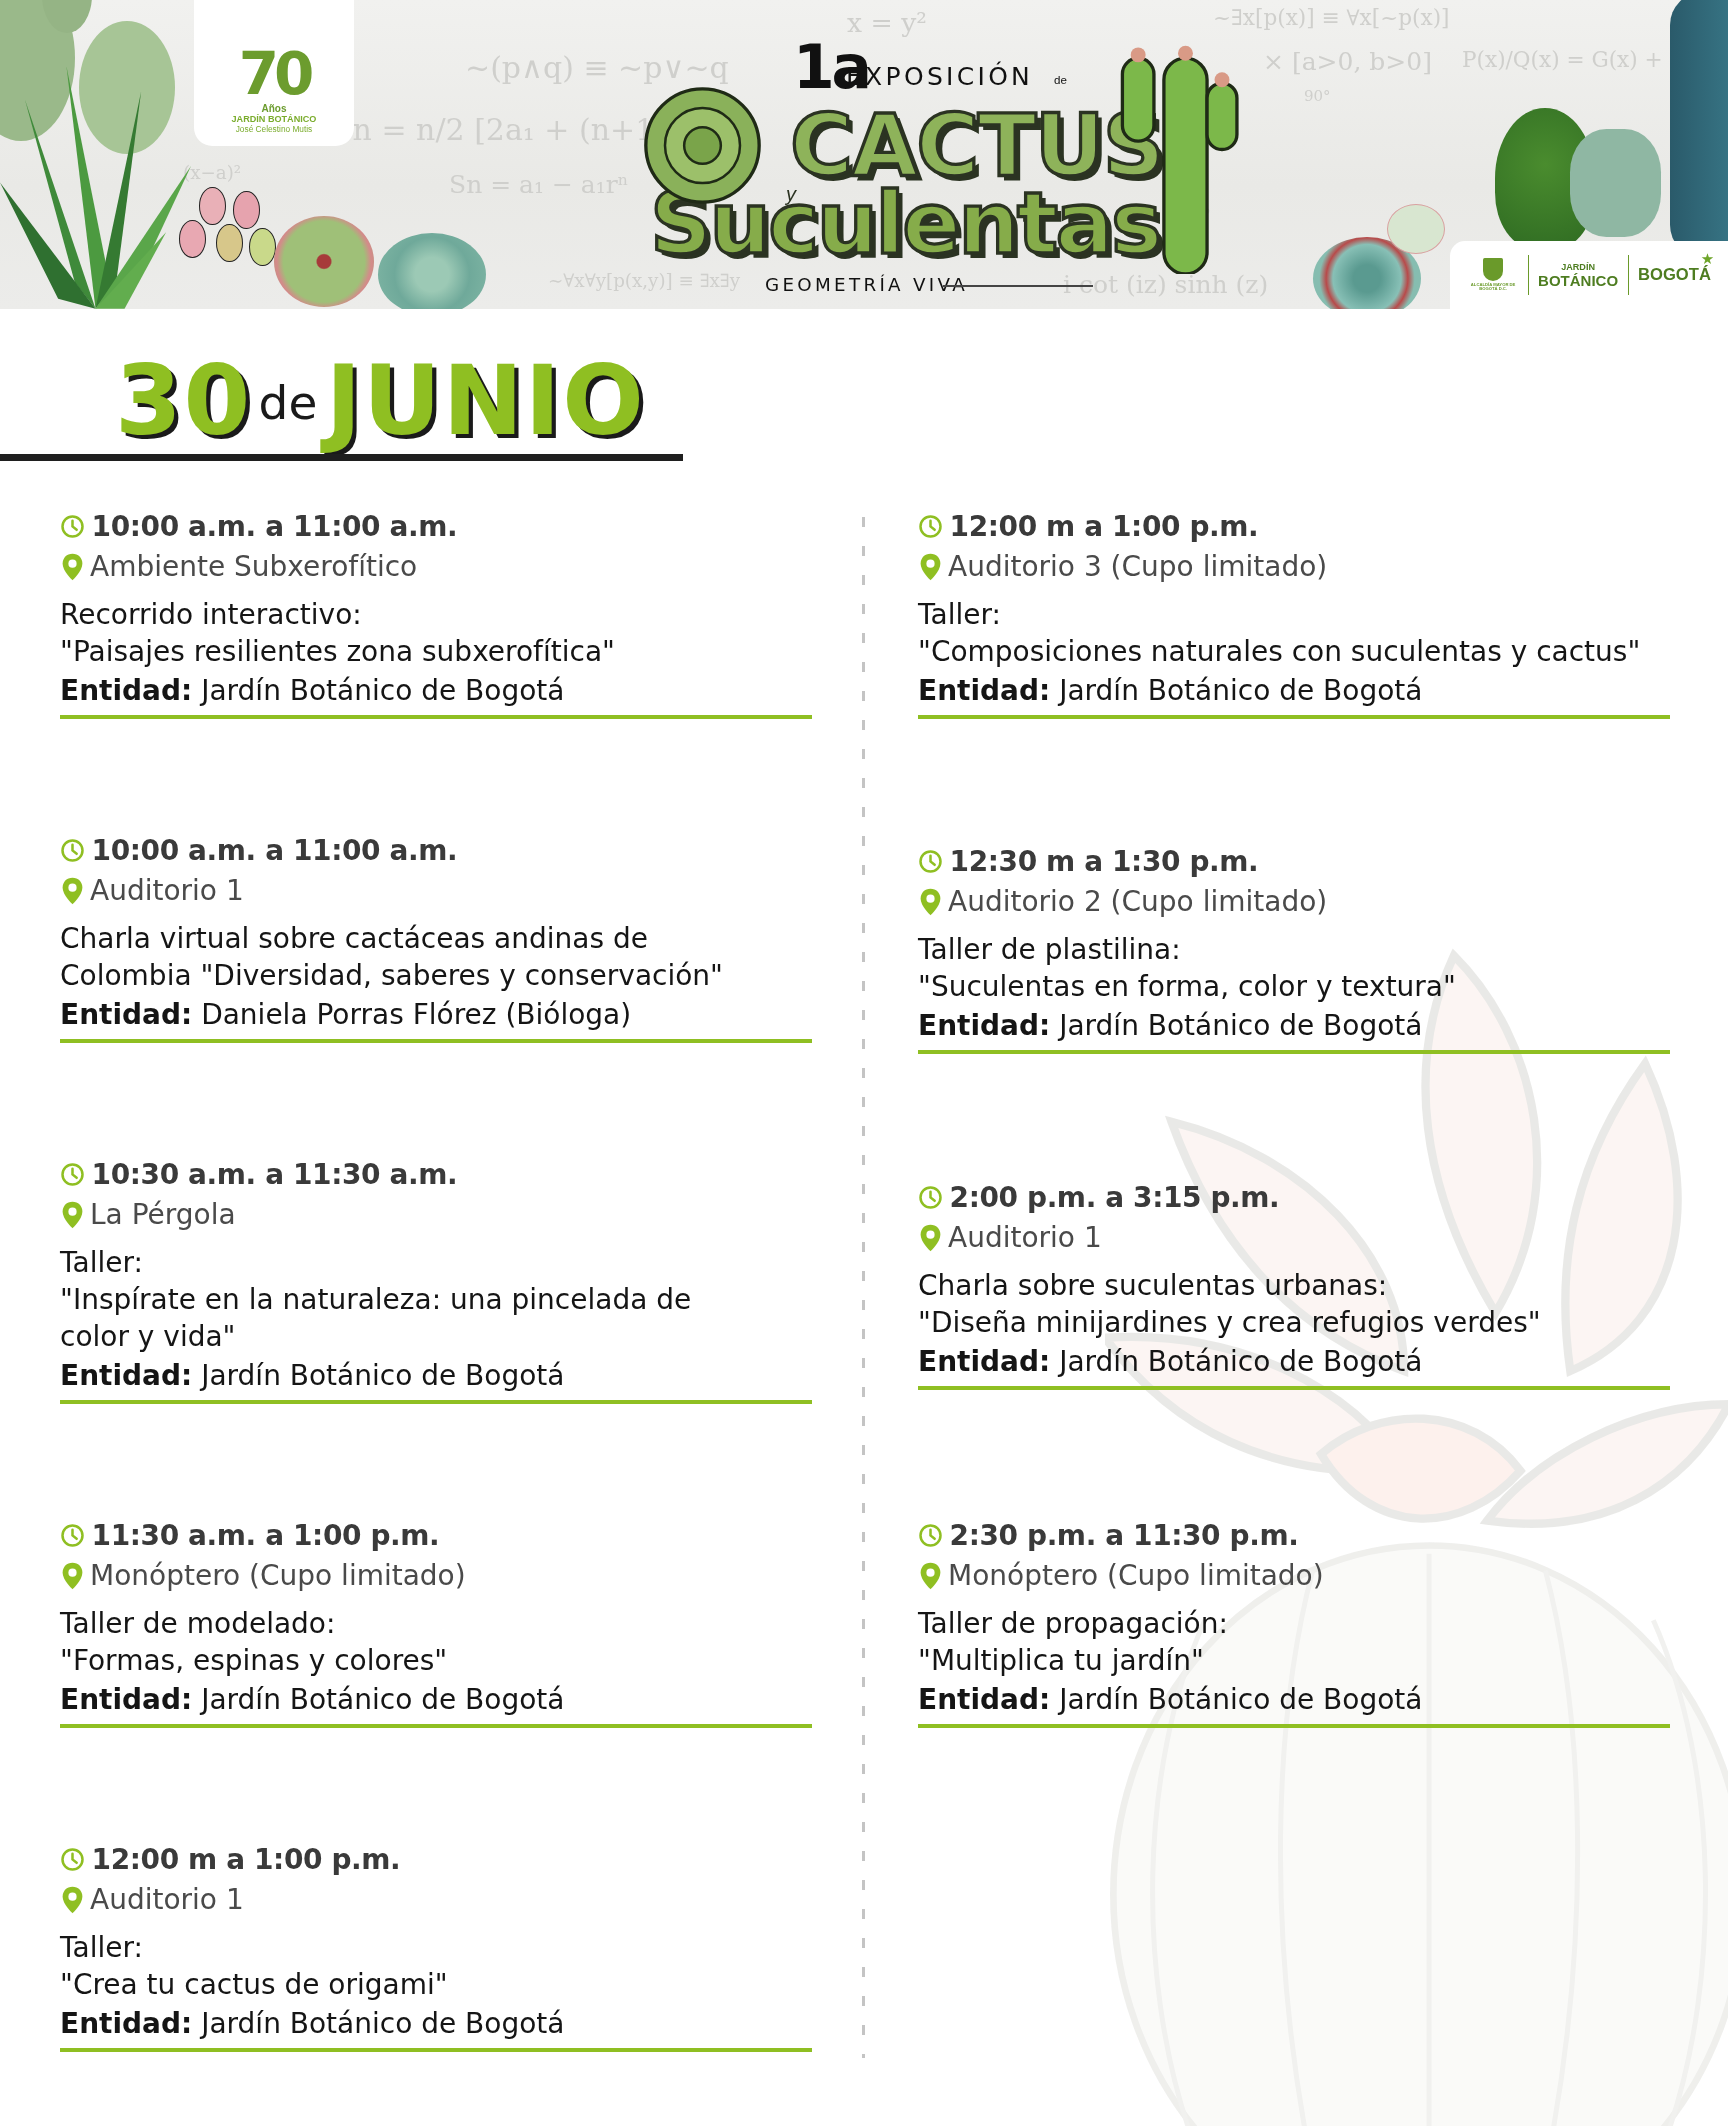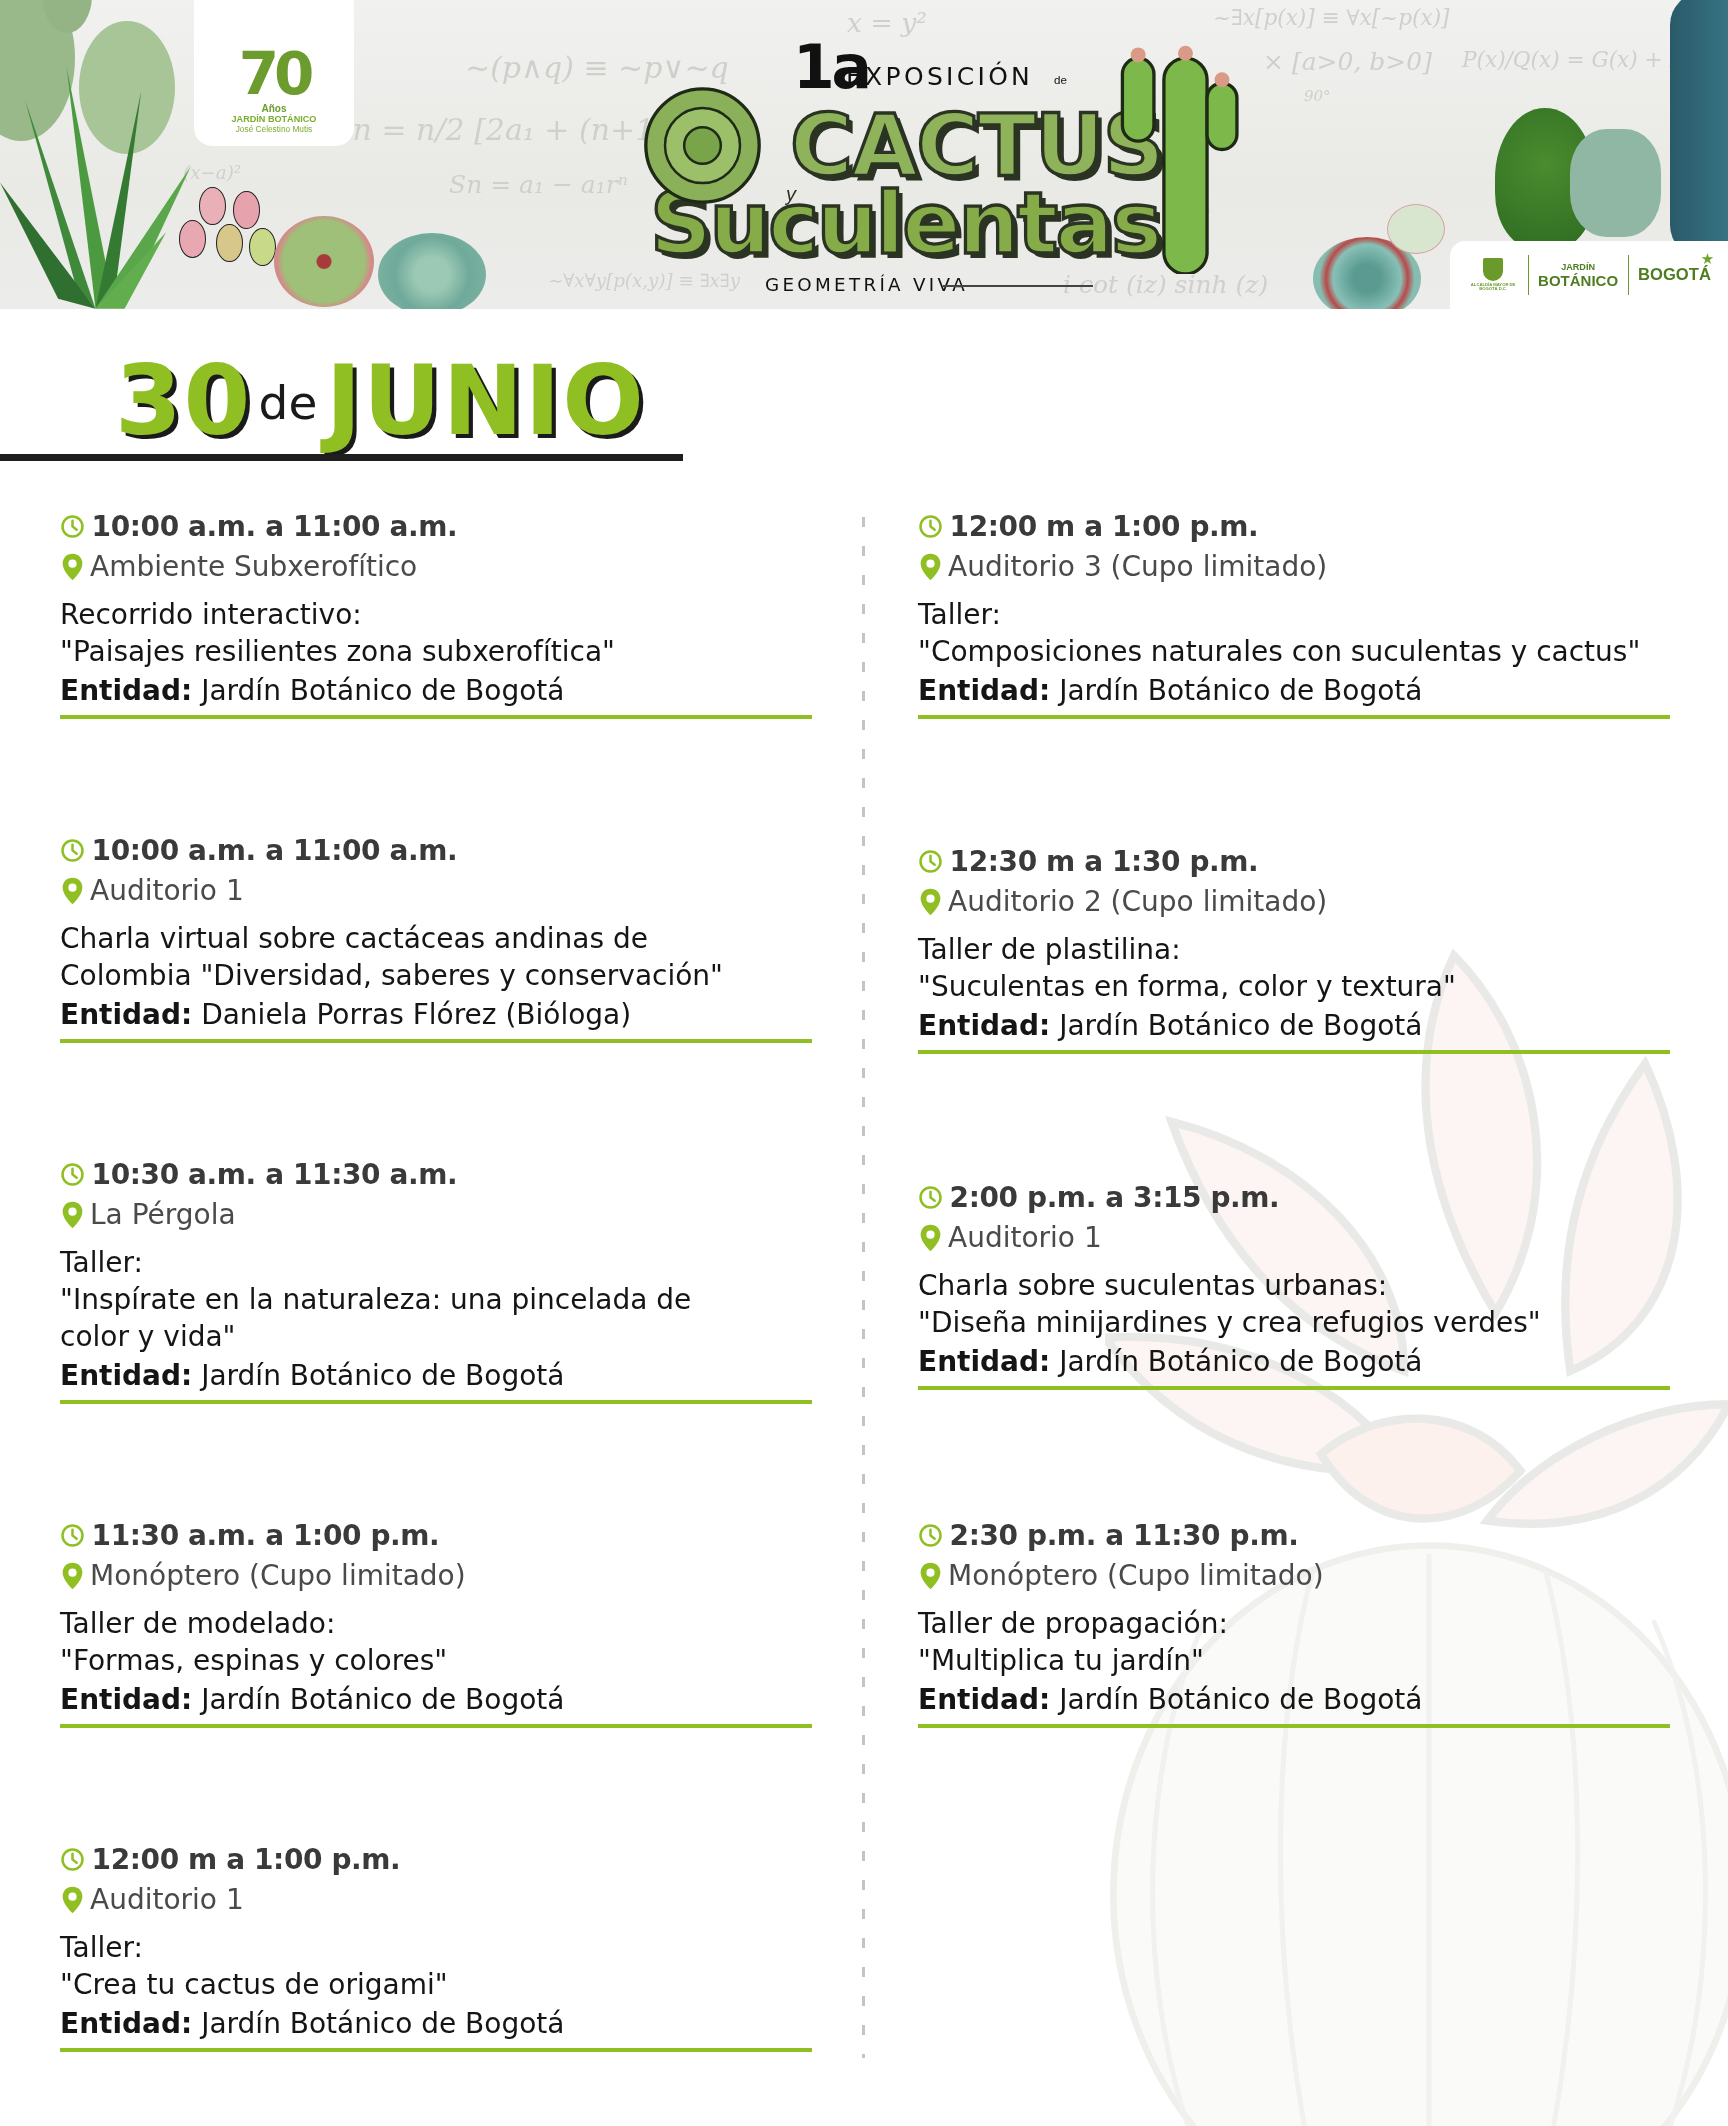--- a/index.html
+++ b/index.html
@@ -7,21 +7,21 @@
   body { position: relative; font-family: "Liberation Sans", "DejaVu Sans", sans-serif; color: #1a1a1a; }
 
   
   .banner {
     position: absolute; left: 0; top: 0; width: 1729px; height: 309px;
     background: linear-gradient(180deg, #f1f1ef 0%, #e9e9e6 60%, #ececea 100%);
     overflow: hidden;
   }
   .math-scribble {
     position: absolute; font-family: "DejaVu Serif", serif; color: #cfcfcc;
-    font-style: italic; white-space: nowrap; pointer-events: none;
+    white-space: nowrap; pointer-events: none;
   }
   .logo70-card {
     position: absolute; left: 194px; top: 0; width: 160px; height: 146px;
     background: #ffffff; border-radius: 0 0 18.3px 18.3px;
     display: flex; flex-direction: column; align-items: center; justify-content: flex-end;
     padding-bottom: 11.6px;
   }
   .logo70-num { font-family: "DejaVu Sans", sans-serif; font-weight: bold; font-size: 58px; color: #6c9c2e; line-height: 0.9; letter-spacing: -5px; }
   .logo70-anos { font-size: 10px; font-weight: bold; color: #6c9c2e; margin-top: 3.3px; }
   .logo70-jb { font-size: 9.1px; font-weight: bold; color: #7aac2c; }

